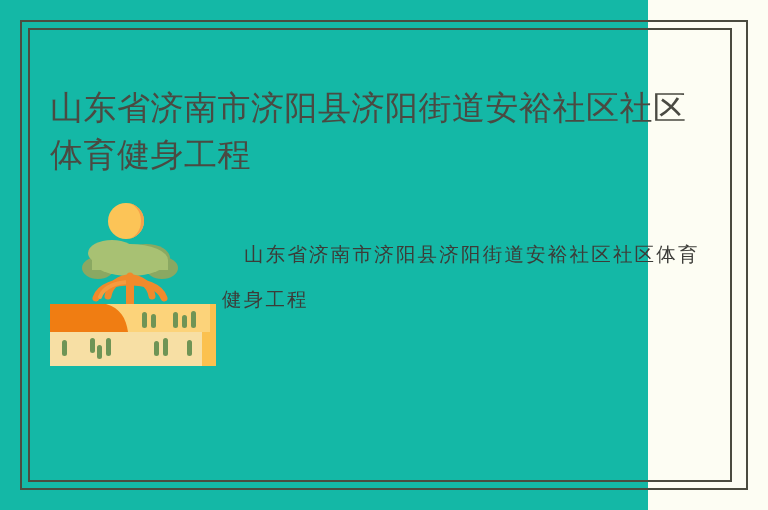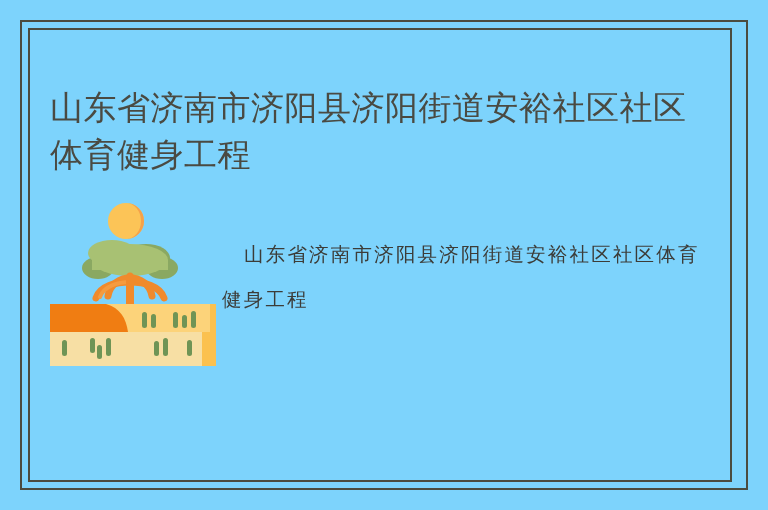--- a/index.html
+++ b/index.html
@@ -9,23 +9,23 @@
   body {
     width: 768px;
     height: 510px;
     background: #fdfdf3;
     font-family: "Liberation Sans", "DejaVu Sans", sans-serif;
     overflow: hidden;
   }
 
   #page {
     position: relative;
-    width: 768px;
+    width: 648px;
     height: 510px;
-    background: #7dd3fc;
+    background: #14b8a6;
   }
 
   
   .frame-outer {
     position: absolute;
     left: 20px;
     top: 20px;
     width: 728px;      
     height: 470px;     
     border: 2px solid #4b4b3f;

